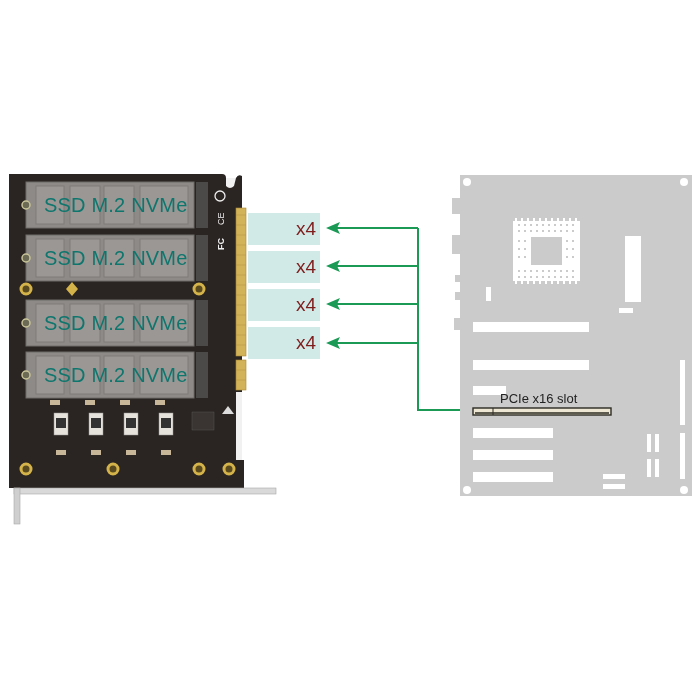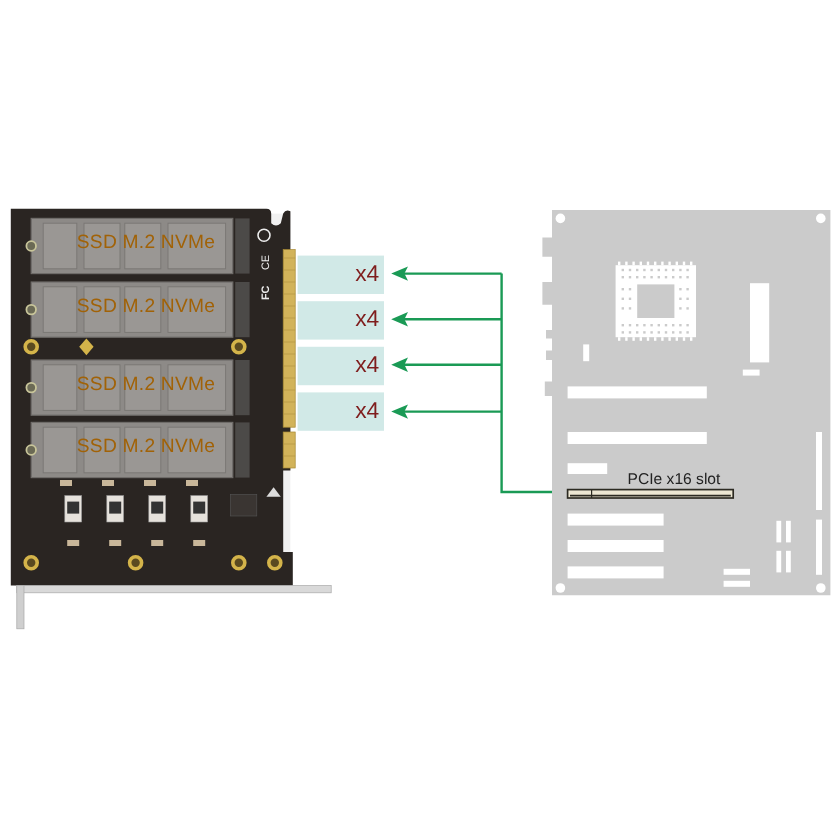--- a/index.html
+++ b/index.html
@@ -5,22 +5,22 @@
   html, body { margin:0; padding:0; background:#ffffff; }
   body { width:700px; height:700px; position:relative; overflow:hidden; font-family:"Liberation Sans", sans-serif; }
   .abs { position:absolute; }
 
   
   #card { left:0; top:0; width:700px; height:700px; }
   .pcb { fill:#2a2522; }
   .ssd-body { fill:#8d8a87; stroke:#6f6c69; stroke-width:1; }
   .ssd-chip { fill:#9a9794; stroke:#7a7774; stroke-width:0.8; }
   .ssd-label {
-    position:absolute; color:#a16207; font-size:16px; font-weight:normal;
-    letter-spacing:0.2px; white-space:nowrap; font-family:"Liberation Sans", sans-serif;margin-left:20px;
+    position:absolute; color:#0f766e; font-size:20px; font-weight:normal;
+    letter-spacing:0.2px; white-space:nowrap; font-family:"Liberation Sans", sans-serif;
   }
 
   
   .lane {
     position:absolute; left:248px; width:72px; height:32px;
     background:#c9e5e3; opacity:0.85;
   }
   .lane-text {
     position:absolute; left:296px; font-size:19px; color:#7f1d1d;
     font-family:"Liberation Sans", sans-serif;
@@ -289,13 +289,13 @@
       <rect x="655" y="459" width="4" height="18"></rect>
     <rect x="603" y="474" width="22" height="5"></rect>
       <rect x="603" y="484" width="22" height="5"></rect>
   </g>
 
   <rect x="473" y="408" width="138" height="7" fill="#ece6d2" stroke="#2c2a22" stroke-width="1.4"></rect>
   <line x1="475" y1="413" x2="609" y2="413" stroke="#2c2a22" stroke-width="1.6"></line>
   <line x1="493" y1="408" x2="493" y2="415" stroke="#2c2a22" stroke-width="1"></line>
 </svg>
 
-<div class="mb-label" style="left:523px;top:391px;">PCIe x16 slot</div>
+<div class="mb-label" style="left:500px;top:391px;">PCIe x16 slot</div>
 
 </body></html>

